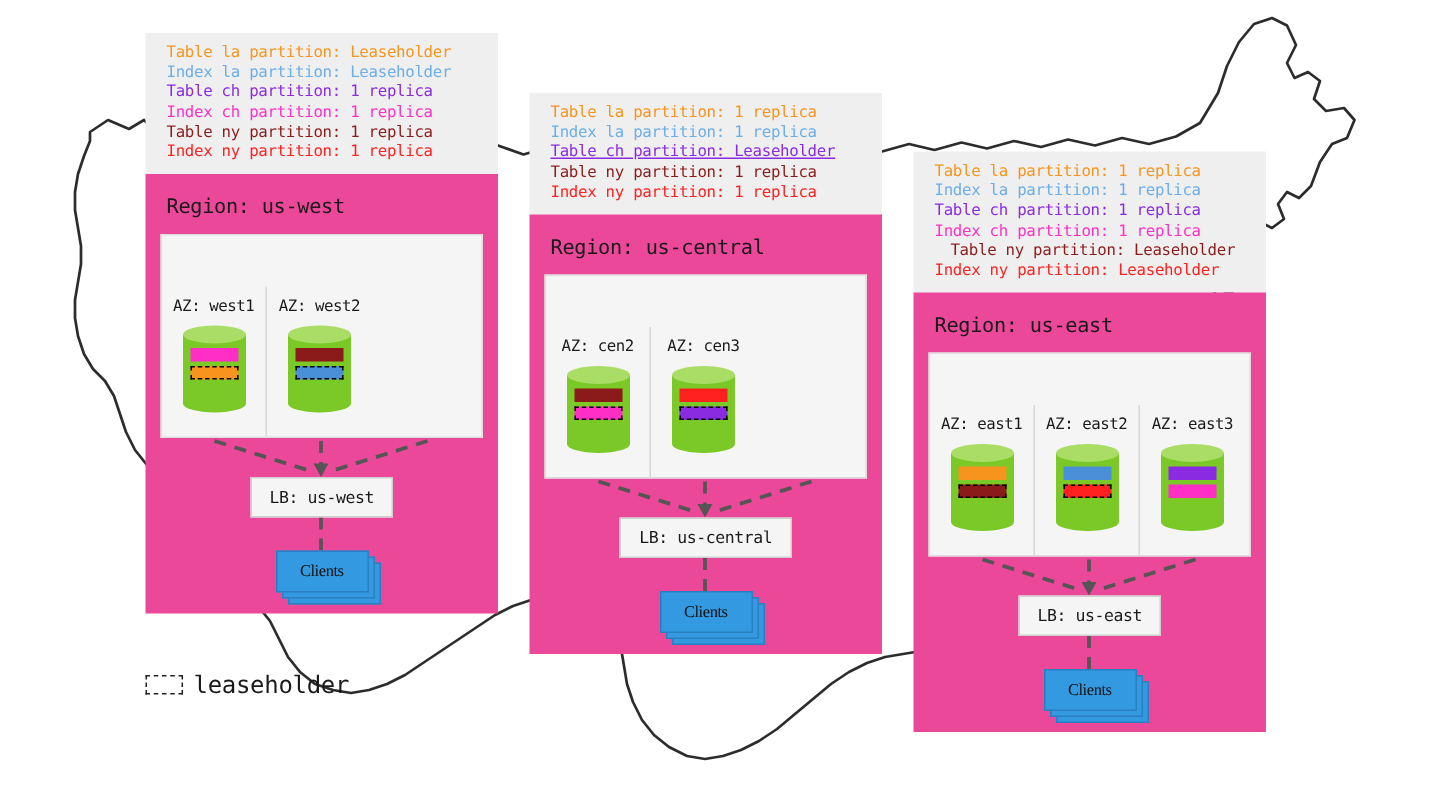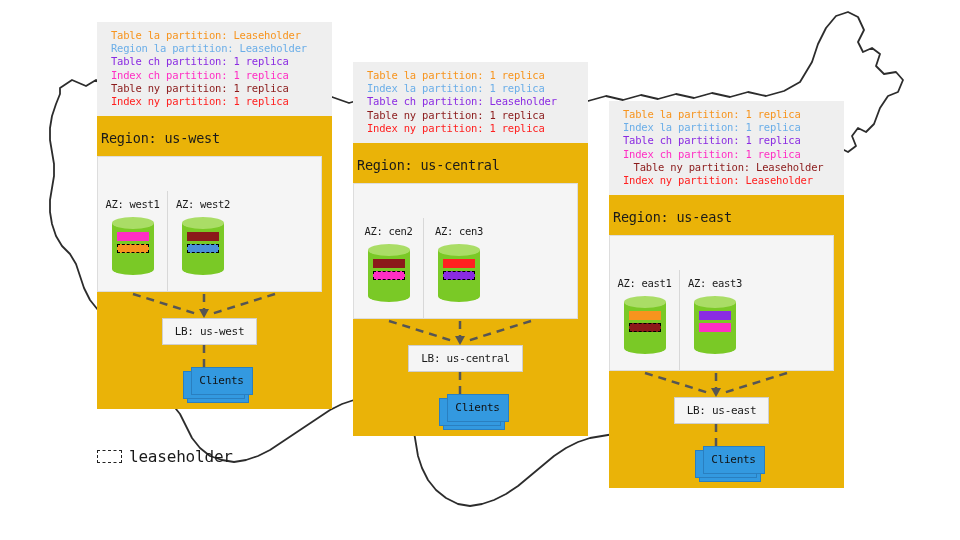--- a/index.html
+++ b/index.html
@@ -20,22 +20,22 @@
   .info-panel {
     background: #efefef;
     padding: 7px 10px 8px 14px;
     font-size: 10.5px;
     line-height: 13.2px;
     white-space: nowrap;
   }
   .info-line { letter-spacing: -0.2px; }
 
   .region-panel {
-    background: #eab308;
-    padding: 10px 10px 14px 0;
+    background: #ec4899;
+    padding: 10px 10px 14px 10px;
   }
   .region-title {
     font-size: 13.5px;
     color: #1a1a1a;
     padding: 4px 2px 10px 4px;
     letter-spacing: -0.2px;
   }
   .az-row {
     display: flex;
     background: #f5f5f5;
@@ -115,30 +115,31 @@
   .clients .sheet {
     position: absolute;
     width: 62px; height: 28px;
     background: #3399e0;
     border: 1px solid #2a7fc0;
   }
   .clients .s3 { left: 8px; top: 8px; }
   .clients .s2 { left: 4px; top: 4px; }
   .clients .s1 {
     position: relative;
-    left: 12px; top: 0;
+    left: 0; top: 0;
     width: 62px; height: 28px;
     background: #3399e0;
     border: 1px solid #2a7fc0;
     font-size: 11px;
     color: #111111;
     line-height: 26px;
     text-align: center;
     letter-spacing: -0.3px;
     z-index: 3;
+    font-family: Liberation Serif, serif;
   }
 
   
   #legend {
     position: absolute;
     left: 97px; top: 447px;
     display: flex;
     align-items: center;
     gap: 7px;
   }
@@ -186,21 +187,21 @@
              L134,372 L128,360 L124,348 L120,336 L114,326 L106,318 L98,310
              L90,300 L84,288 L80,276 L76,264 L70,254 L62,246 L56,236 L52,224
              L50,212 L50,200 L52,188 L54,176 L54,164 L52,152 L50,140 L50,128
              L52,116 L56,104 L60,94 Z" fill="none" stroke="#1a1a1a" stroke-width="1.8" stroke-linejoin="round" stroke-linecap="round" opacity="0.92"></path>
   </svg>
 
   <div class="cluster" style="left:97px; top:22px;">
 
     <div class="info-panel">
       <div class="info-line" style="color:#F7941E;">Table la partition: Leaseholder</div>
-      <div class="info-line" style="color:#6BAEE8;">Region la partition: Leaseholder</div>
+      <div class="info-line" style="color:#6BAEE8;">Index la partition: Leaseholder</div>
       <div class="info-line" style="color:#8A2BE2;">Table ch partition: 1 replica</div>
       <div class="info-line" style="color:#FF2EC4;">Index ch partition: 1 replica</div>
       <div class="info-line" style="color:#8B1A1A;">Table ny partition: 1 replica</div>
       <div class="info-line" style="color:#FF2020;">Index ny partition: 1 replica</div>
     </div>
 
     <div class="region-panel" style="width:235px;">
       <div class="region-title">Region: us-west</div>
 
       <div class="az-row">
@@ -253,21 +254,21 @@
         </div>
       </div>
     </div>
   </div>
 
   <div class="cluster" style="left:353px; top:62px;">
 
     <div class="info-panel">
       <div class="info-line" style="color:#F7941E;">Table la partition: 1 replica</div>
       <div class="info-line" style="color:#6BAEE8;">Index la partition: 1 replica</div>
-      <div class="info-line" style="color:#8A2BE2;">Table ch partition: Leaseholder</div>
+      <div class="info-line" style="color:#8A2BE2;text-decoration:underline;">Table ch partition: Leaseholder</div>
       <div class="info-line" style="color:#8B1A1A;">Table ny partition: 1 replica</div>
       <div class="info-line" style="color:#FF2020;">Index ny partition: 1 replica</div>
     </div>
 
     <div class="region-panel" style="width:235px;">
       <div class="region-title">Region: us-central</div>
 
       <div class="az-row">
         <div class="az-cell">
           <div class="az-label">AZ: cen2</div>
@@ -341,20 +342,32 @@
             <div class="cyl-bottom"></div>
             <div class="cyl-body"></div>
             <div class="cyl-top"></div>
             <div class="bars">
               <div class="bar" style="background:#F7941E;"></div>
               <div class="bar lease" style="background:#8B1A1A;"></div>
             </div>
           </div>
         </div>
         <div class="az-cell">
+          <div class="az-label">AZ: east2</div>
+          <div class="cyl">
+            <div class="cyl-bottom"></div>
+            <div class="cyl-body"></div>
+            <div class="cyl-top"></div>
+            <div class="bars">
+              <div class="bar" style="background:#4A90D9;"></div>
+              <div class="bar lease" style="background:#FF2020;"></div>
+            </div>
+          </div>
+        </div>
+        <div class="az-cell">
           <div class="az-label">AZ: east3</div>
           <div class="cyl">
             <div class="cyl-bottom"></div>
             <div class="cyl-body"></div>
             <div class="cyl-top"></div>
             <div class="bars">
               <div class="bar" style="background:#8A2BE2;"></div>
               <div class="bar" style="background:#FF2EC4;"></div>
             </div>
           </div>

